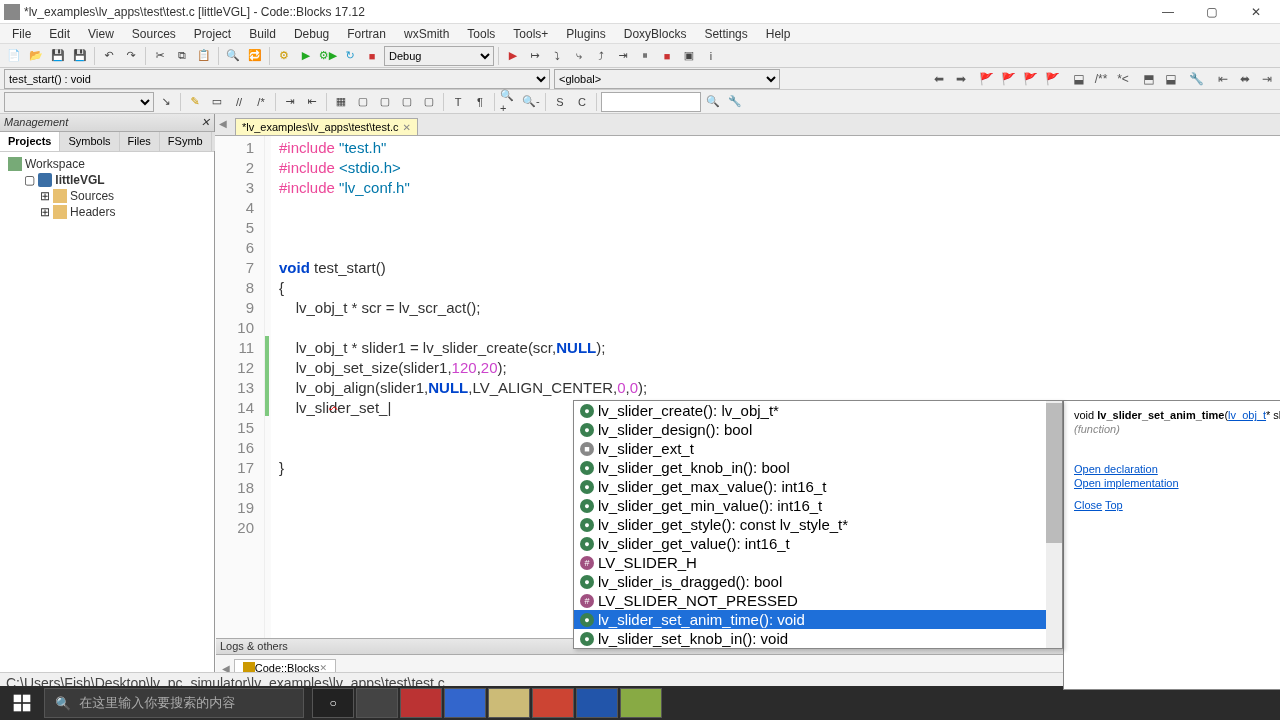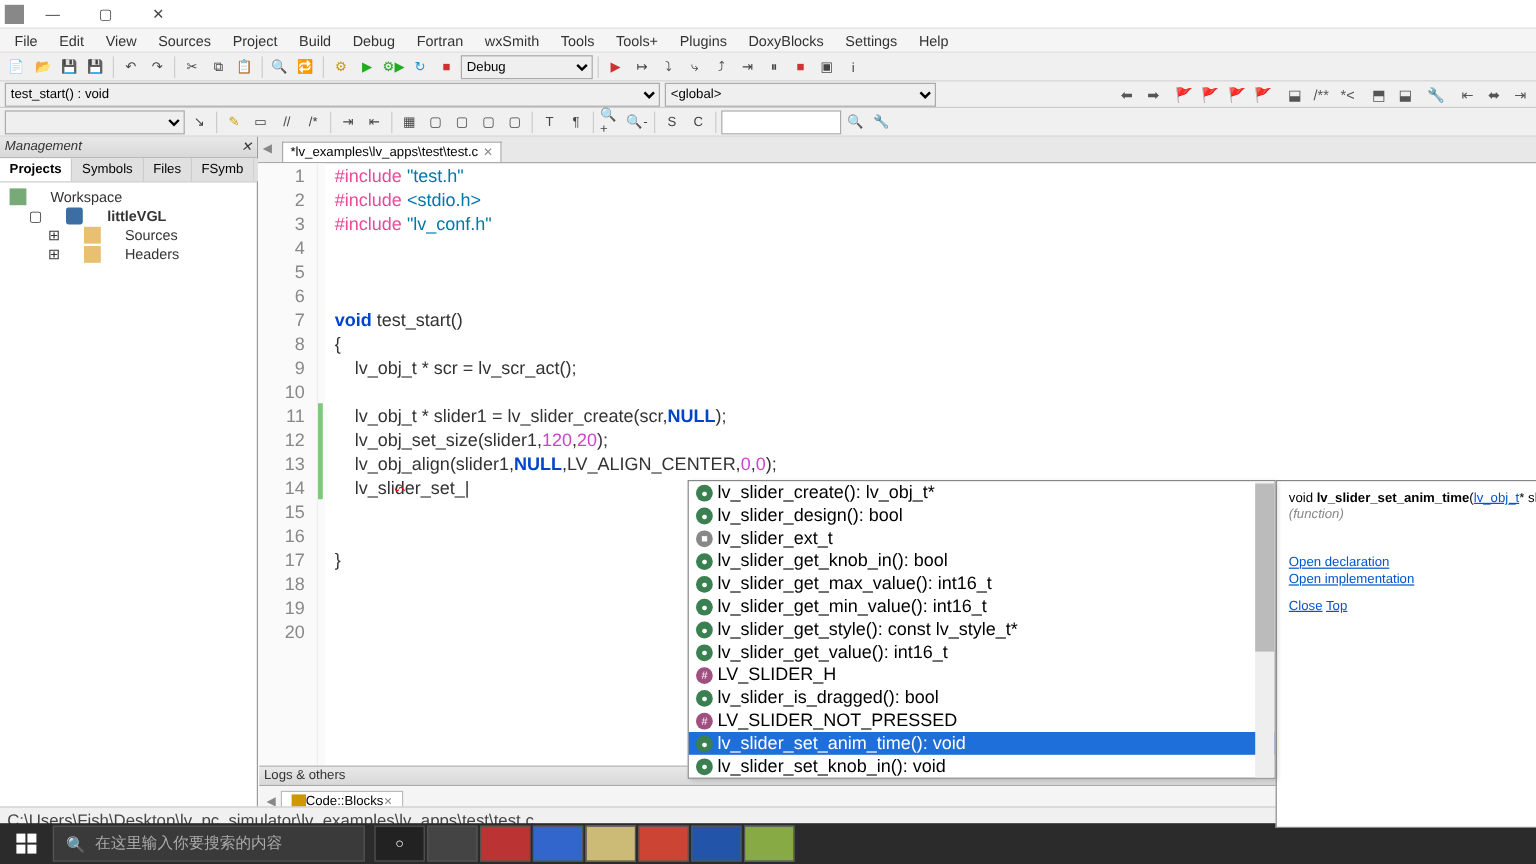--- a/index.html
+++ b/index.html
@@ -28,32 +28,32 @@
 .scope-row .navbtn { width: 18px; height: 18px; display: inline-flex; align-items: center; justify-content: center; color: #555; }
 
 
 .content { display: flex; height: 580px; }
 .sidebar { width: 215px; background: #fff; border-right: 1px solid #999; display: flex; flex-direction: column; }
 .sidebar .panel-title { height: 18px; background: linear-gradient(#e8e8e8,#d8d8d8); font-size: 11px; padding: 2px 4px; color: #333; display: flex; justify-content: space-between; border-bottom: 1px solid #aaa; font-style: italic; }
 .sidebar .tabs { display: flex; gap: 0; background: #e8e8e8; border-bottom: 1px solid #ccc; }
 .sidebar .tabs span { padding: 3px 8px; font-size: 11px; border-right: 1px solid #ccc; background: #e0e0e0; }
 .sidebar .tabs span.active { background: #fff; font-weight: bold; }
 .sidebar .tree { flex: 1; padding: 4px; font-size: 12px; color: #333; }
-.sidebar .tree .node { padding: 1px 0 1px 4px; display: flex; align-items: center; gap: 20px; }
+.sidebar .tree .node { padding: 1px 0 1px 4px; display: flex; align-items: center; gap: 3px; }
 .sidebar .tree .child { padding-left: 20px; }
 .sidebar .tree .child2 { padding-left: 36px; }
 .sidebar .tree .ticon { width: 14px; height: 14px; display: inline-block; }
 .ticon.ws { background: #77aa77; }
 .ticon.proj { background: #3a6ea5; border-radius: 2px; }
 .ticon.folder { background: #e8c070; }
 
 
 .editor-area { flex: 1; background: #fff; display: flex; flex-direction: column; position: relative; }
 .tab-bar { height: 22px; background: #e8e8e8; display: flex; align-items: flex-end; padding-left: 20px; border-bottom: 1px solid #aaa; }
-.tab-bar .tab { background: #ffffff; border: 1px solid #aaa; border-bottom: none; padding: 2px 6px; font-size: 11px; display: flex; align-items: center; gap: 4px; }
+.tab-bar .tab { background: #fef9c3; border: 1px solid #aaa; border-bottom: none; padding: 2px 6px; font-size: 11px; display: flex; align-items: center; gap: 4px; }
 .tab-bar .tab .close { font-size: 10px; color: #888; }
 .editor { flex: 1; display: flex; font-family: "Consolas", monospace; font-size: 15px; position: relative; overflow: hidden; }
 .gutter { width: 50px; background: #fafafa; text-align: right; color: #888; padding: 2px 10px 2px 0; line-height: 20px; border-right: 1px solid #eee; }
 .change-bar { width: 6px; background: #fafafa; }
 .change-bar .added { background: #7fc97f; height: 80px; margin-top: 200px; width: 4px; }
 .code { flex: 1; padding: 2px 8px; line-height: 20px; white-space: pre; color: #333; }
 .kw { color: #0044cc; font-weight: bold; }
 .str { color: #0077aa; }
 .pp { color: #ec4899; }
 .num { color: #cc44cc; }
@@ -93,20 +93,21 @@
 .taskbar .start svg { width: 20px; height: 20px; }
 .taskbar .search { background: #3a3a3a; color: #aaa; height: 30px; width: 260px; display: flex; align-items: center; padding: 0 10px; gap: 8px; font-size: 13px; border: 1px solid #555; }
 .taskbar .tray { display: flex; gap: 2px; margin-left: 8px; }
 .taskbar .tray .ti { width: 42px; height: 30px; background: #444; border: 1px solid #555;}
 </style>
 </head>
 <body>
 
 <div class="titlebar">
   <span class="icon"></span>
+  <span class="title">*lv_examples\lv_apps\test\test.c [littleVGL] - Code::Blocks 17.12</span>
   <div class="winbtns">
     <span>—</span>
     <span>▢</span>
     <span>✕</span>
   </div>
 </div>
 
 <div class="menubar" id="menubar">
     <span>File</span>
     <span>Edit</span>

